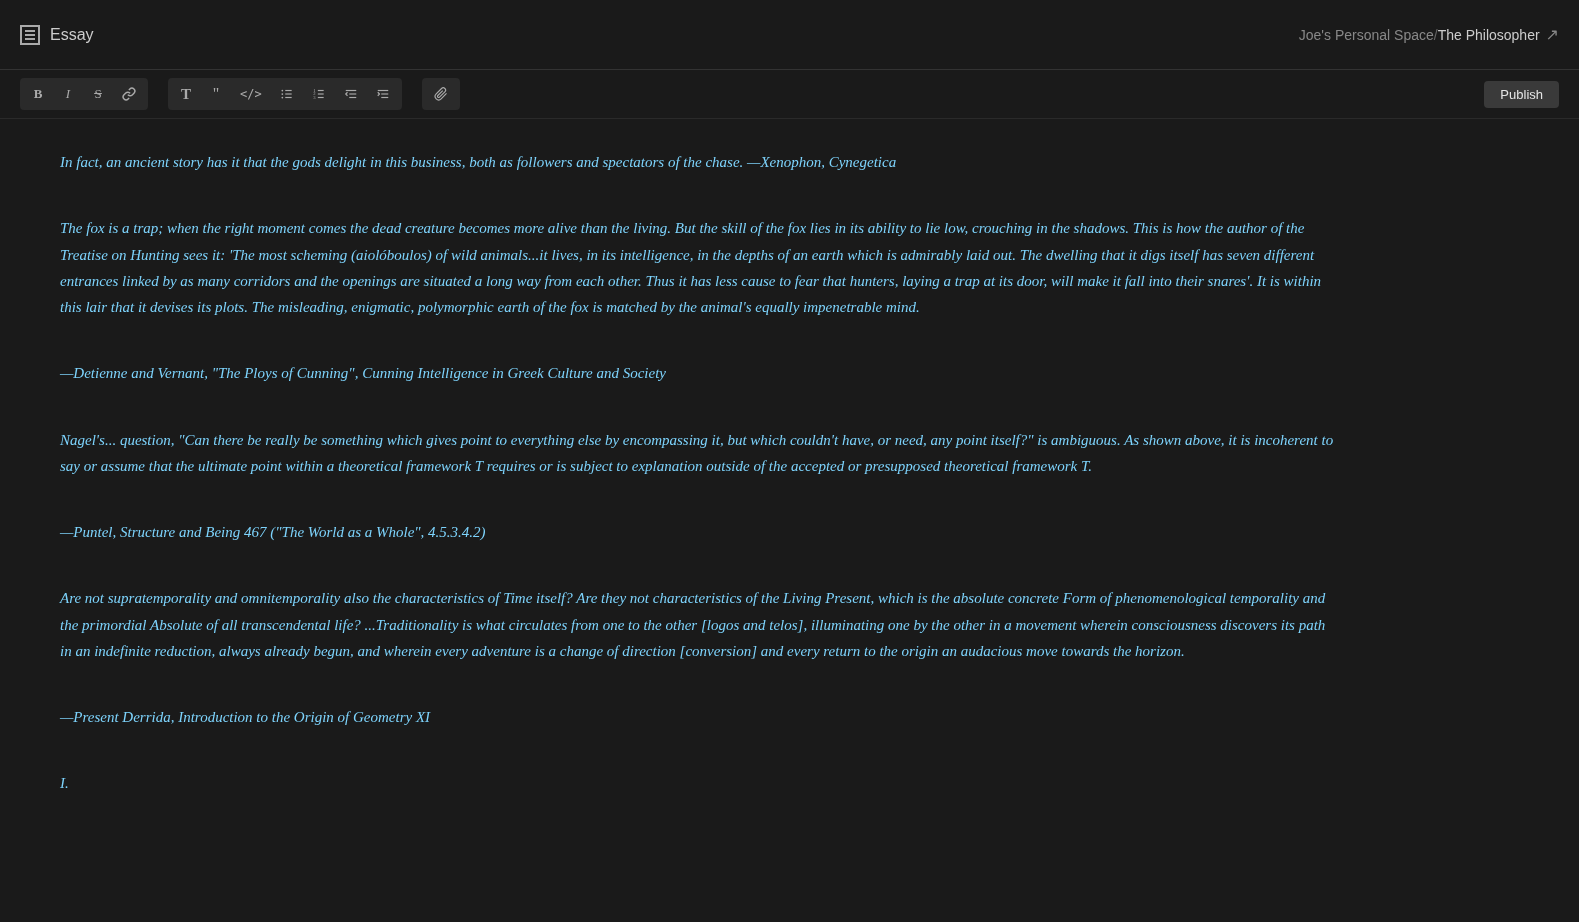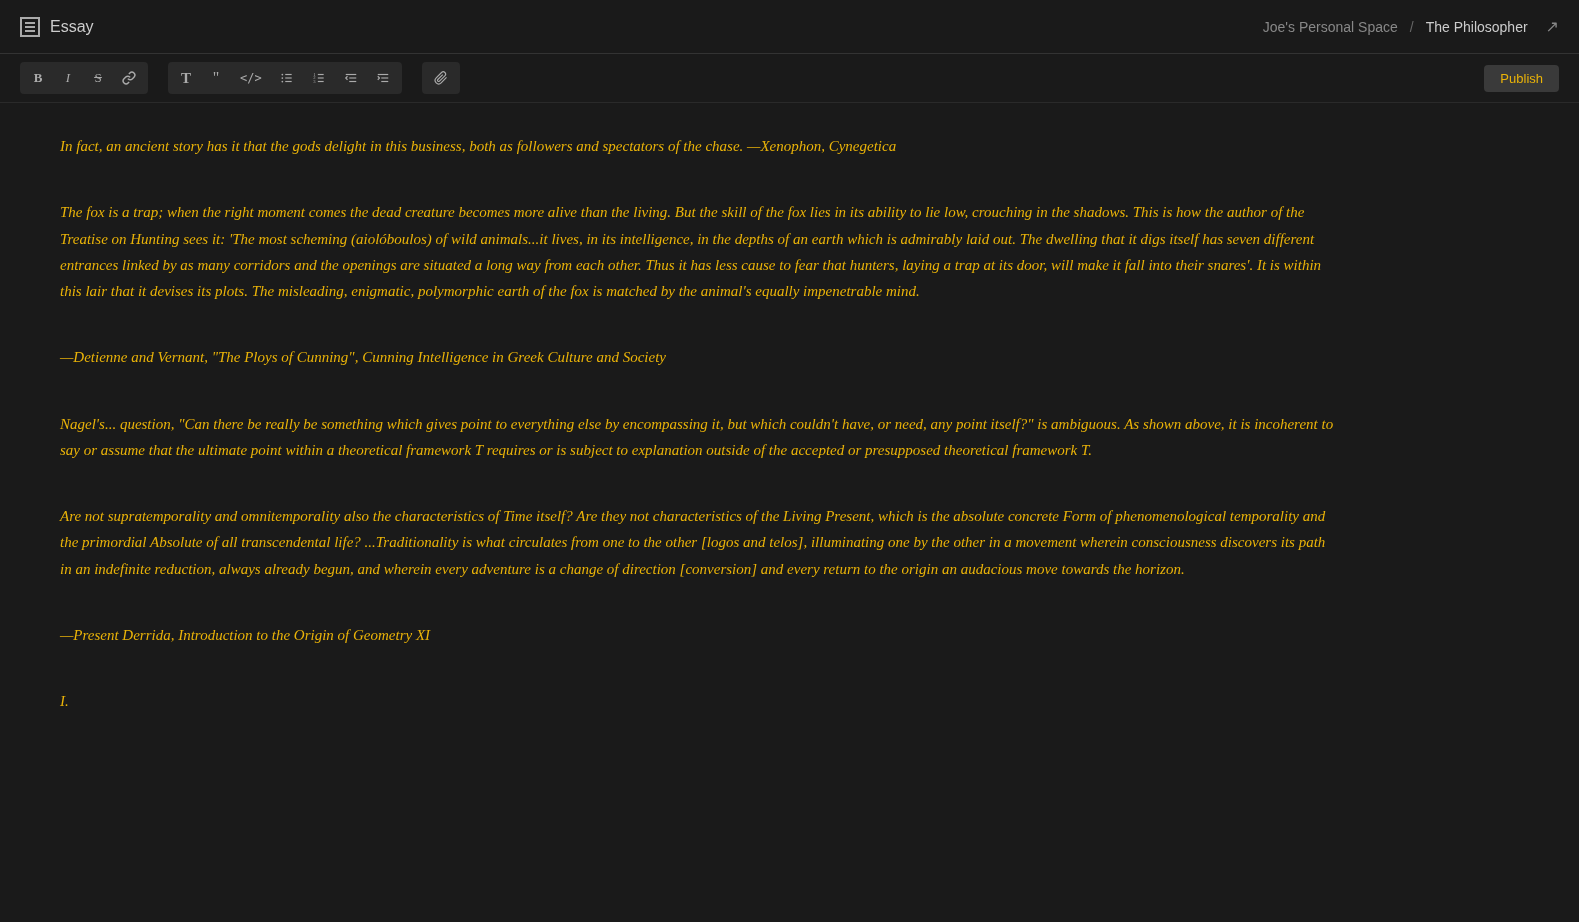--- a/index.html
+++ b/index.html
@@ -16,21 +16,21 @@
       min-height: 922px;
       overflow-x: hidden;
     }
 
     .header {
       display: flex;
       align-items: center;
       justify-content: space-between;
       padding: 10px 20px;
       border-bottom: 1px solid #333;
-      height: 54px;
+      height: 70px;
     }
 
     .header-left {
       display: flex;
       align-items: center;
       gap: 10px;
     }
 
     .essay-icon {
       width: 20px;
@@ -54,21 +54,21 @@
     .header-title {
       color: #cccccc;
       font-family: -apple-system, BlinkMacSystemFont, 'Segoe UI', sans-serif;
       font-size: 16px;
       font-weight: 400;
     }
 
     .header-right {
       display: flex;
       align-items: center;
-      gap: 12px;
+      gap: 0;
       font-family: -apple-system, BlinkMacSystemFont, 'Segoe UI', sans-serif;
       font-size: 14px;
       color: #888;
     }
 
     .header-right .space-name {
       color: #888;
     }
 
     .header-right .separator {
@@ -124,42 +124,42 @@
     .toolbar-btn.strikethrough { text-decoration: line-through; }
 
     .toolbar-separator {
       width: 8px;
     }
 
     .publish-btn {
       margin-left: auto;
       background: #3a3a3a;
       border: none;
-      color: #eab308;
+      color: #e5e5e5;
       padding: 6px 16px;
       border-radius: 4px;
       cursor: pointer;
       font-family: -apple-system, BlinkMacSystemFont, 'Segoe UI', sans-serif;
       font-size: 13px;
     }
 
     .content-area {
       padding: 30px 60px;
       max-width: 1400px;
       line-height: 1.7;
     }
 
     .content-block {
       margin-bottom: 40px;
     }
 
     .content-block p {
       font-size: 15px;
       font-style: italic;
-      color: #eab308;
+      color: #7dd3fc;
       line-height: 1.75;
     }
 
     .citation {
       font-size: 15px;
       color: #c8c8c8;
       font-style: normal;
       margin-bottom: 40px;
     }
 
@@ -272,20 +272,23 @@
   </div>
 
   <div class="content-block">
     <p class="citation">—Detienne and Vernant, "The Ploys of Cunning", Cunning Intelligence in Greek Culture and Society</p>
   </div>
 
   <div class="content-block">
     <p class="paragraph-text">Nagel's... question, "Can there be really be something which gives point to everything else by encompassing it, but which couldn't have, or need, any point itself?" is ambiguous. As shown above, it is incoherent to say or assume that the ultimate point within a theoretical framework T requires or is subject to explanation outside of the accepted or presupposed theoretical framework T.</p>
   </div>
 
+  <div class="content-block">
+    <p class="citation">—Puntel, Structure and Being 467 ("The World as a Whole", 4.5.3.4.2)</p>
+  </div>
 
   <div class="content-block">
     <p class="paragraph-text">Are not supratemporality and omnitemporality also the characteristics of Time itself? Are they not characteristics of the Living Present, which is the absolute concrete Form of phenomenological temporality and the primordial Absolute of all transcendental life? ...Traditionality is what circulates from one to the other [logos and telos], illuminating one by the other in a movement wherein consciousness discovers its path in an indefinite reduction, always already begun, and wherein every adventure is a change of direction [conversion] and every return to the origin an audacious move towards the horizon.</p>
   </div>
 
   <div class="content-block">
     <p class="citation">—Present Derrida, Introduction to the Origin of Geometry XI</p>
   </div>
 
   <div class="content-block">

